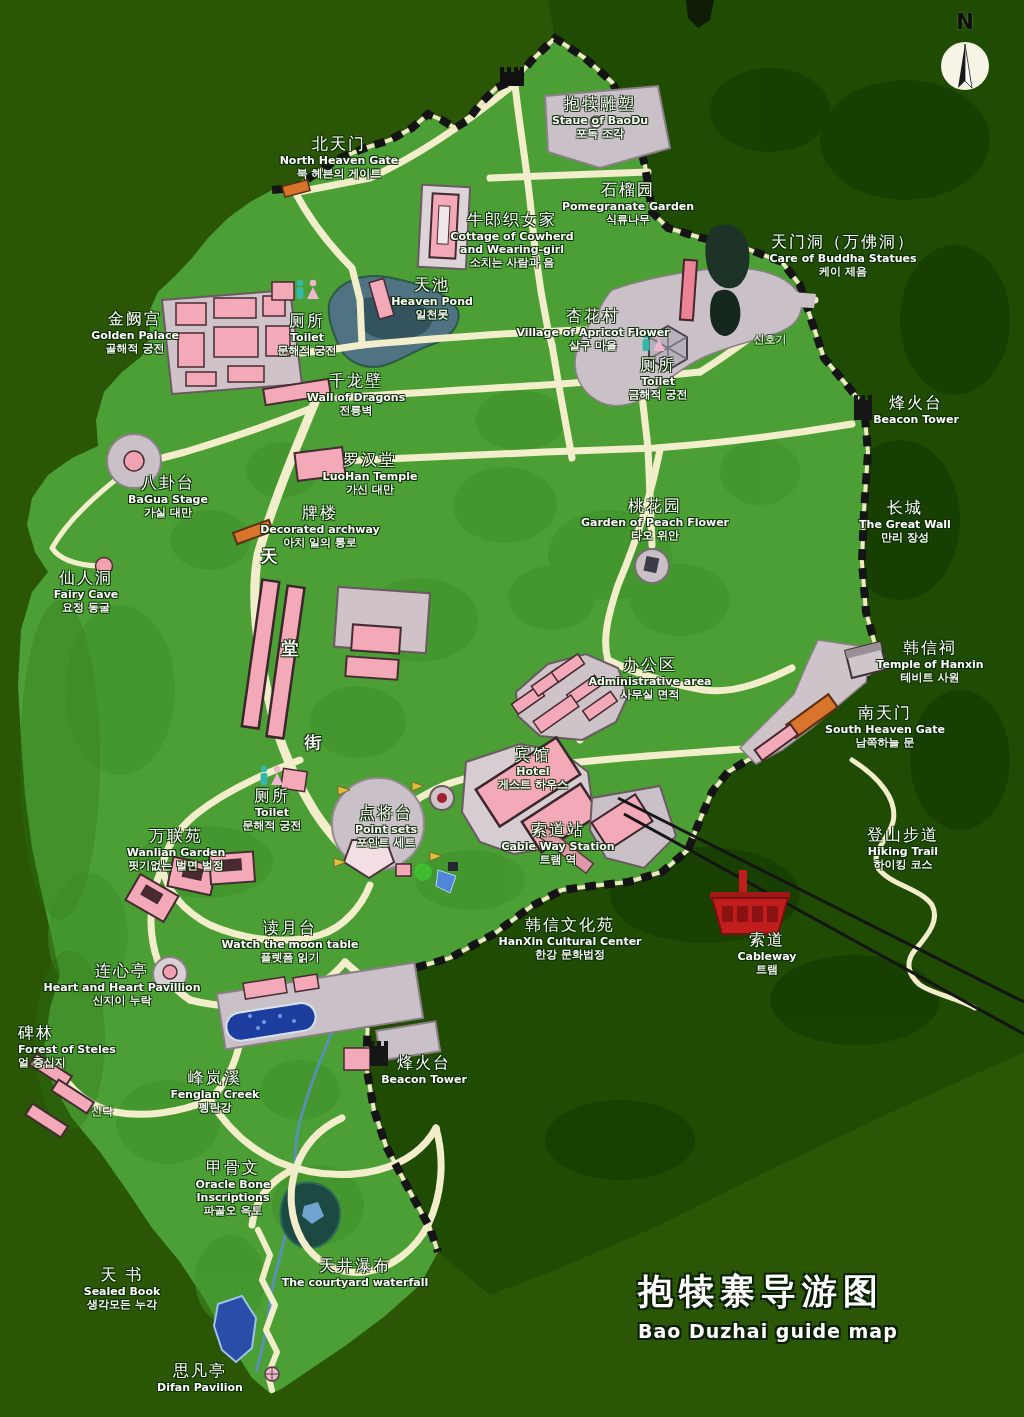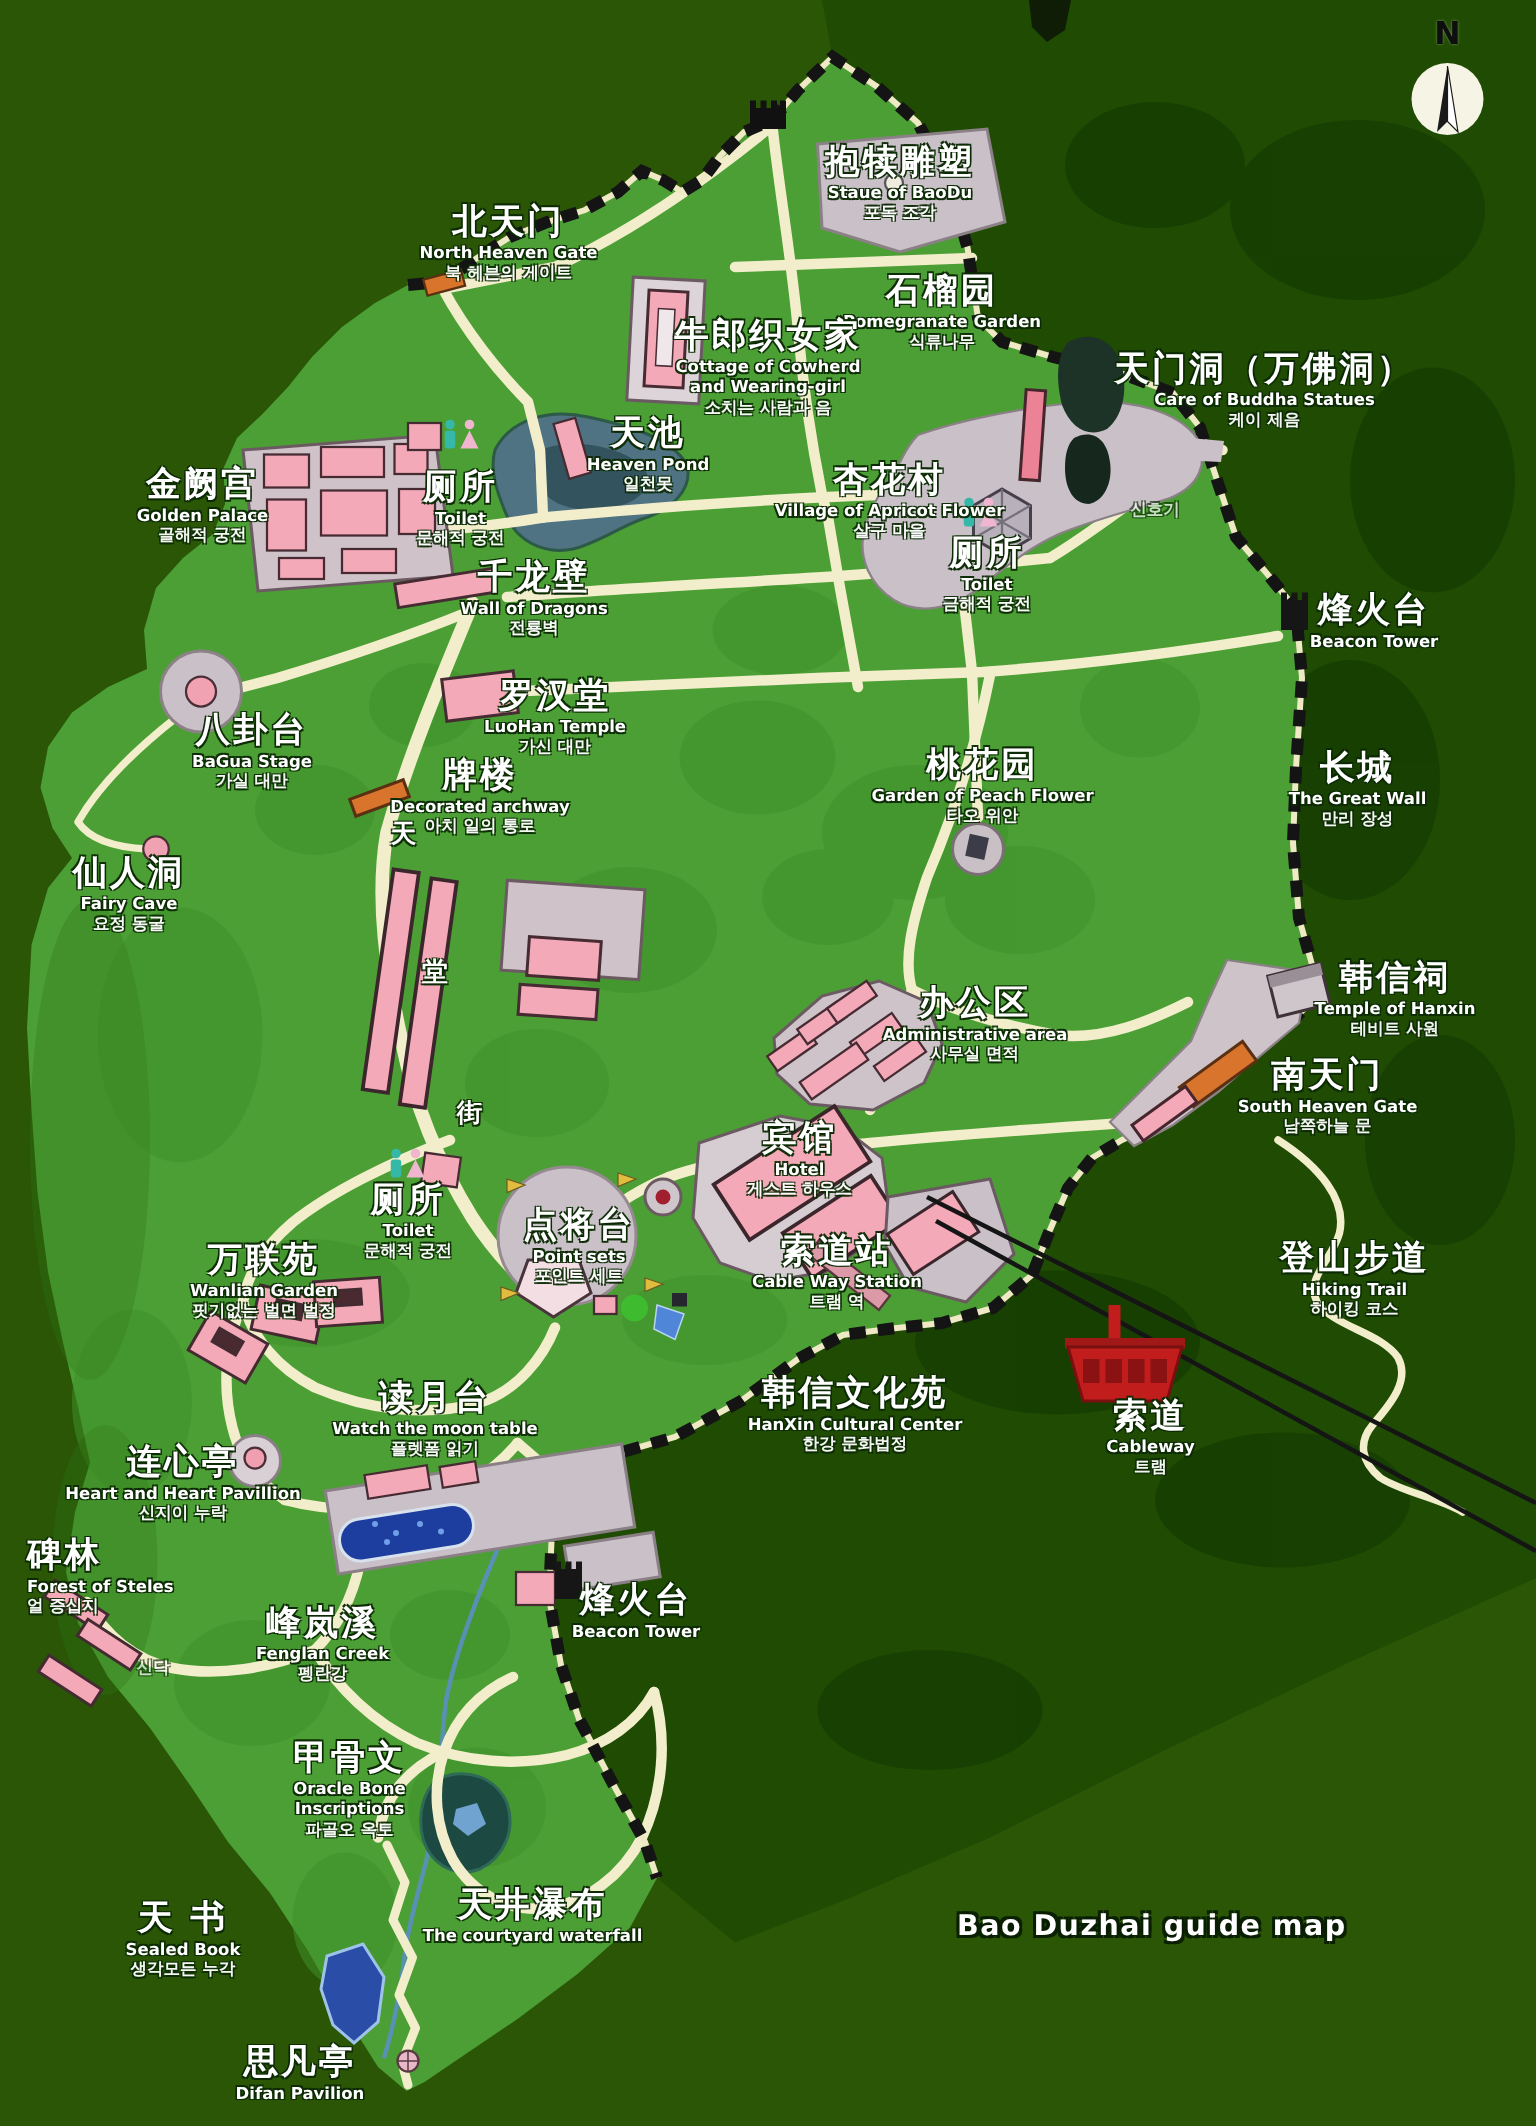--- a/index.html
+++ b/index.html
@@ -3,21 +3,21 @@
 <meta charset="utf-8">
 <style>
   html,body{margin:0;padding:0;background:#2a5606;}
   #stage{position:relative;width:1024px;height:1417px;overflow:hidden;
          font-family:"DejaVu Sans","Liberation Sans",sans-serif;}
   #map-art{position:absolute;left:0;top:0;}
   .lb{position:absolute;transform:translate(-50%,0);text-align:center;color:#fff;
       line-height:1.22;white-space:nowrap;z-index:5;
       text-shadow:1px 1px 0 rgba(12,42,4,.95),-1px 1px 0 rgba(12,42,4,.95),
                   1px -1px 0 rgba(12,42,4,.95),-1px -1px 0 rgba(12,42,4,.95);}
-  .lb .zh{font-size:23px;font-weight:700;letter-spacing:2px;}
+  .lb .zh{font-size:16px;font-weight:400;letter-spacing:2px;}
   .lb .en{font-size:11px;font-weight:700;}
   .lb .ko{font-size:11px;font-weight:600;opacity:.95;}
   .lb.pre .en{white-space:pre-line;}
   .lb.left{transform:none;text-align:left;}
   .lb.faint{opacity:.72;}
   .street-ch{position:absolute;transform:translate(-50%,-50%);color:#fff;z-index:5;
       font-size:17px;font-weight:700;
       text-shadow:1px 1px 0 rgba(12,42,4,.95),-1px 1px 0 rgba(12,42,4,.95),
                   1px -1px 0 rgba(12,42,4,.95),-1px -1px 0 rgba(12,42,4,.95);}
   #title{position:absolute;left:638px;top:1268px;color:#fff;z-index:6;
@@ -326,20 +326,21 @@
 <div id="compass">
   <div class="n">N</div>
   <svg width="56" height="60" viewBox="0 0 56 60">
     <circle cx="28" cy="32" r="24" fill="#f6f4e4"></circle>
     <polygon points="28,10 21,54 28,47" fill="#1a1a1a"></polygon>
     <polygon points="28,10 35,54 28,47" fill="#ffffff" stroke="#1a1a1a" stroke-width="0.8"></polygon>
   </svg>
 </div>
 
 <div id="title">
+  <div class="t-zh">抱犊寨导游图</div>
   <div class="t-en">Bao Duzhai guide map</div>
 </div>
 
 <div id="labels">
       <div class="lb" style="left: 339px; top: 134px;">
         <div class="zh">北天门</div>
         <div class="en">North Heaven Gate</div>
         <div class="ko">북 헤븐의 게이트</div>
       </div>
       <div class="lb" style="left: 600px; top: 94px;">

